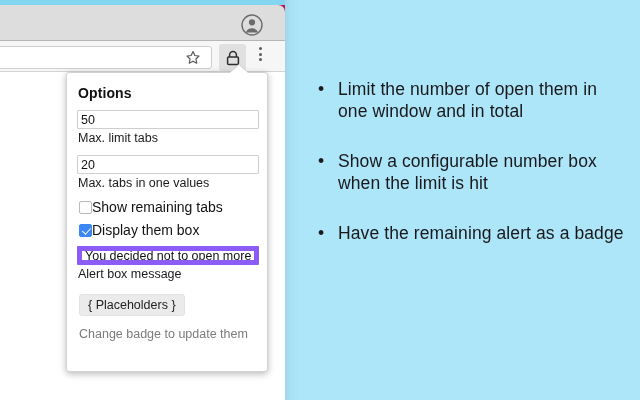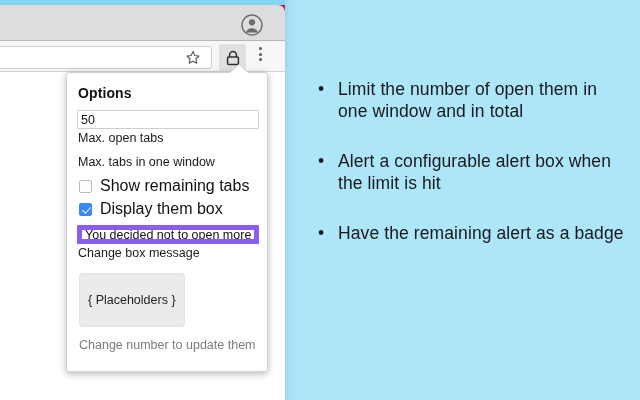--- a/index.html
+++ b/index.html
@@ -228,33 +228,32 @@
     position: absolute;
     left: 3.5px;
     top: 1px;
     width: 3.5px;
     height: 7px;
     border: solid #ffffff;
     border-width: 0 1.6px 1.6px 0;
     transform: rotate(42deg);
   }
   .check-label {
-    font-size: 16px;
+    font-size: 14px;
     color: #121212;
-    margin-left: 8px;
     line-height: 14px;
   }
   .placeholders-btn {
     display: inline-block;
     background: #ebebeb;
     border: 1px solid #e2e2e2;
     border-radius: 3px;
     font-size: 12.5px;
     color: #222222;
-    padding: 19px 8px;
+    padding: 3px 8px;
     margin: 3px 0 0 2px;
     font-family: "Liberation Sans", sans-serif;
     line-height: 14px;
   }
   .hint {
     font-size: 12.5px;
     color: #7b7b7b;
     margin: 11px 0 0 2px;
     line-height: 15px;
   }
@@ -265,21 +264,21 @@
 <div class="screen">
 
   <div class="promo-panel">
     <ul class="promo-list">
       <li class="promo-item">
         <span class="promo-bullet">•</span>
         <span>Limit the number of open them in one window and in total</span>
       </li>
       <li class="promo-item">
         <span class="promo-bullet">•</span>
-        <span>Alert a configurable alert box when the limit is hit</span>
+        <span>Show a configurable number box when the limit is hit</span>
       </li>
       <li class="promo-item">
         <span class="promo-bullet">•</span>
         <span>Have the remaining alert as a badge</span>
       </li>
     </ul>
   </div>
 
   <div class="browser">
 
@@ -322,38 +321,39 @@
 
     <div class="page-body"></div>
 
     <div class="popup">
       <div class="popup-caret"></div>
       <div class="popup-inner">
 
         <div class="popup-title">Options</div>
 
         <input class="field" type="text" value="50" style="">
-        <div class="field-label">Max. open tabs</div>
-
-        <div class="field-label">Max. tabs in one window</div>
+        <div class="field-label">Max. limit tabs</div>
+
+        <input class="field" type="text" value="20" style="">
+        <div class="field-label">Max. tabs in one values</div>
 
         <div class="check-row">
           <span class="cb"></span>
           <span class="check-label">Show remaining tabs</span>
         </div>
 
         <div class="check-row">
           <span class="cb checked"></span>
           <span class="check-label">Display them box</span>
         </div>
 
         <input class="field strong-border" type="text" value="You decided not to open more" style="">
-        <div class="field-label">Change box message</div>
+        <div class="field-label">Alert box message</div>
 
         <div class="placeholders-btn">{ Placeholders }</div>
 
-        <div class="hint">Change number to update them</div>
+        <div class="hint">Change badge to update them</div>
 
       </div>
     </div>
 
   </div>
 </div>
 
 </body></html>

